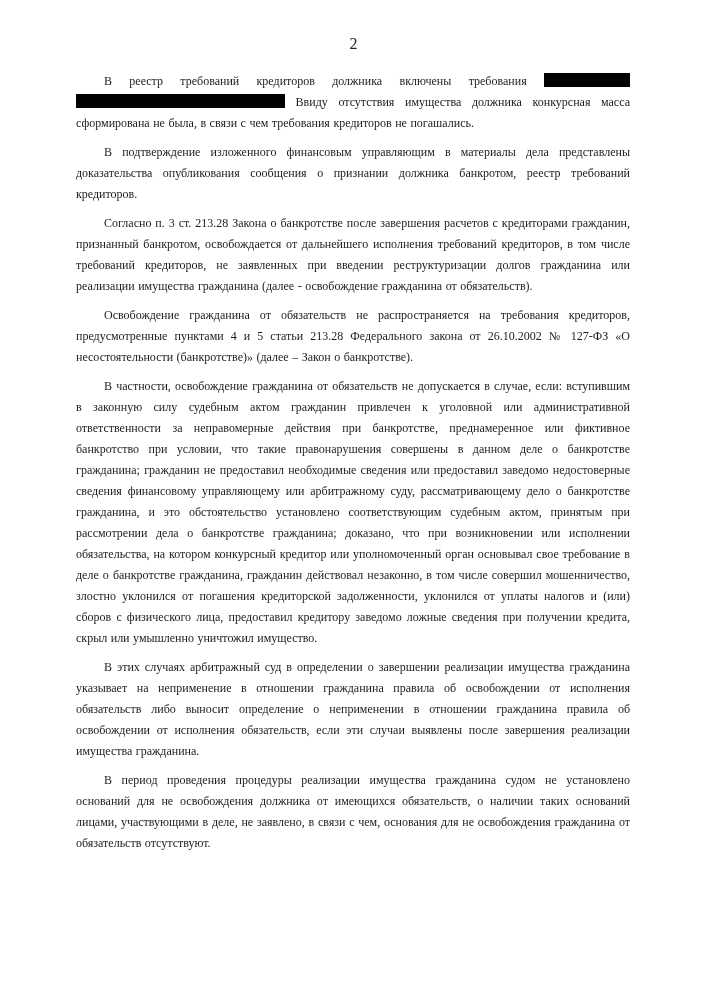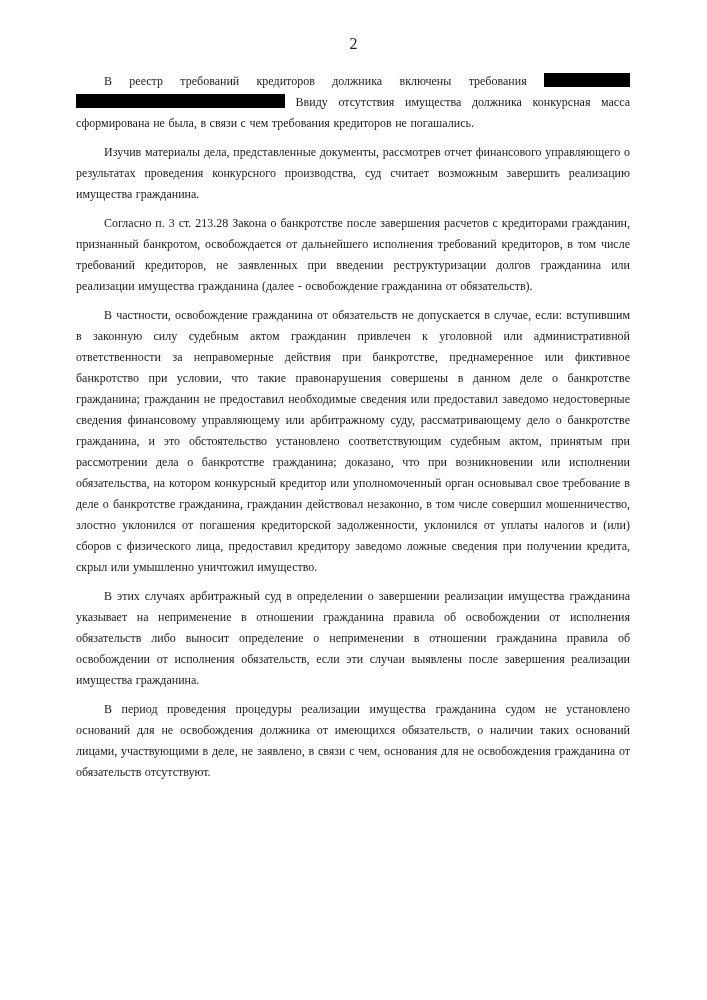--- a/index.html
+++ b/index.html
@@ -58,27 +58,28 @@
 
   <div class="content">
 
     <p>
       <span>В реестр требований кредиторов должника включены требования</span>
       <span class="redact redact-1"></span>
       <span class="redact redact-2"></span>
       <span>Ввиду отсутствия имущества должника конкурсная масса сформирована не была, в связи с чем требования кредиторов не погашались.</span>
     </p>
 
+    <p>В подтверждение изложенного финансовым управляющим в материалы дела представлены доказательства опубликования сообщения о признании должника банкротом, реестр требований кредиторов.</p>
 
 
 
-    <p>Изучив материалы дела, представленные документы, рассмотрев отчет финансового управляющего о результатах проведения конкурсного производства, суд считает возможным завершить реализацию имущества гражданина.</p>
 
     <p>Согласно п. 3 ст. 213.28 Закона о банкротстве после завершения расчетов с кредиторами гражданин, признанный банкротом, освобождается от дальнейшего исполнения требований кредиторов, в том числе требований кредиторов, не заявленных при введении реструктуризации долгов гражданина или реализации имущества гражданина (далее - освобождение гражданина от обязательств).</p>
 
+    <p>Освобождение гражданина от обязательств не распространяется на требования кредиторов, предусмотренные пунктами 4 и 5 статьи 213.28 Федерального закона от 26.10.2002 № 127-ФЗ «О несостоятельности (банкротстве)» (далее – Закон о банкротстве).</p>
 
     <p>В частности, освобождение гражданина от обязательств не допускается в случае, если: вступившим в законную силу судебным актом гражданин привлечен к уголовной или административной ответственности за неправомерные действия при банкротстве, преднамеренное или фиктивное банкротство при условии, что такие правонарушения совершены в данном деле о банкротстве гражданина; гражданин не предоставил необходимые сведения или предоставил заведомо недостоверные сведения финансовому управляющему или арбитражному суду, рассматривающему дело о банкротстве гражданина, и это обстоятельство установлено соответствующим судебным актом, принятым при рассмотрении дела о банкротстве гражданина; доказано, что при возникновении или исполнении обязательства, на котором конкурсный кредитор или уполномоченный орган основывал свое требование в деле о банкротстве гражданина, гражданин действовал незаконно, в том числе совершил мошенничество, злостно уклонился от погашения кредиторской задолженности, уклонился от уплаты налогов и (или) сборов с физического лица, предоставил кредитору заведомо ложные сведения при получении кредита, скрыл или умышленно уничтожил имущество.</p>
 
     <p>В этих случаях арбитражный суд в определении о завершении реализации имущества гражданина указывает на неприменение в отношении гражданина правила об освобождении от исполнения обязательств либо выносит определение о неприменении в отношении гражданина правила об освобождении от исполнения обязательств, если эти случаи выявлены после завершения реализации имущества гражданина.</p>
 
     <p>В период проведения процедуры реализации имущества гражданина судом не установлено оснований для не освобождения должника от имеющихся обязательств, о наличии таких оснований лицами, участвующими в деле, не заявлено, в связи с чем, основания для не освобождения гражданина от обязательств отсутствуют.</p>
 
   </div>
 </div>
 

